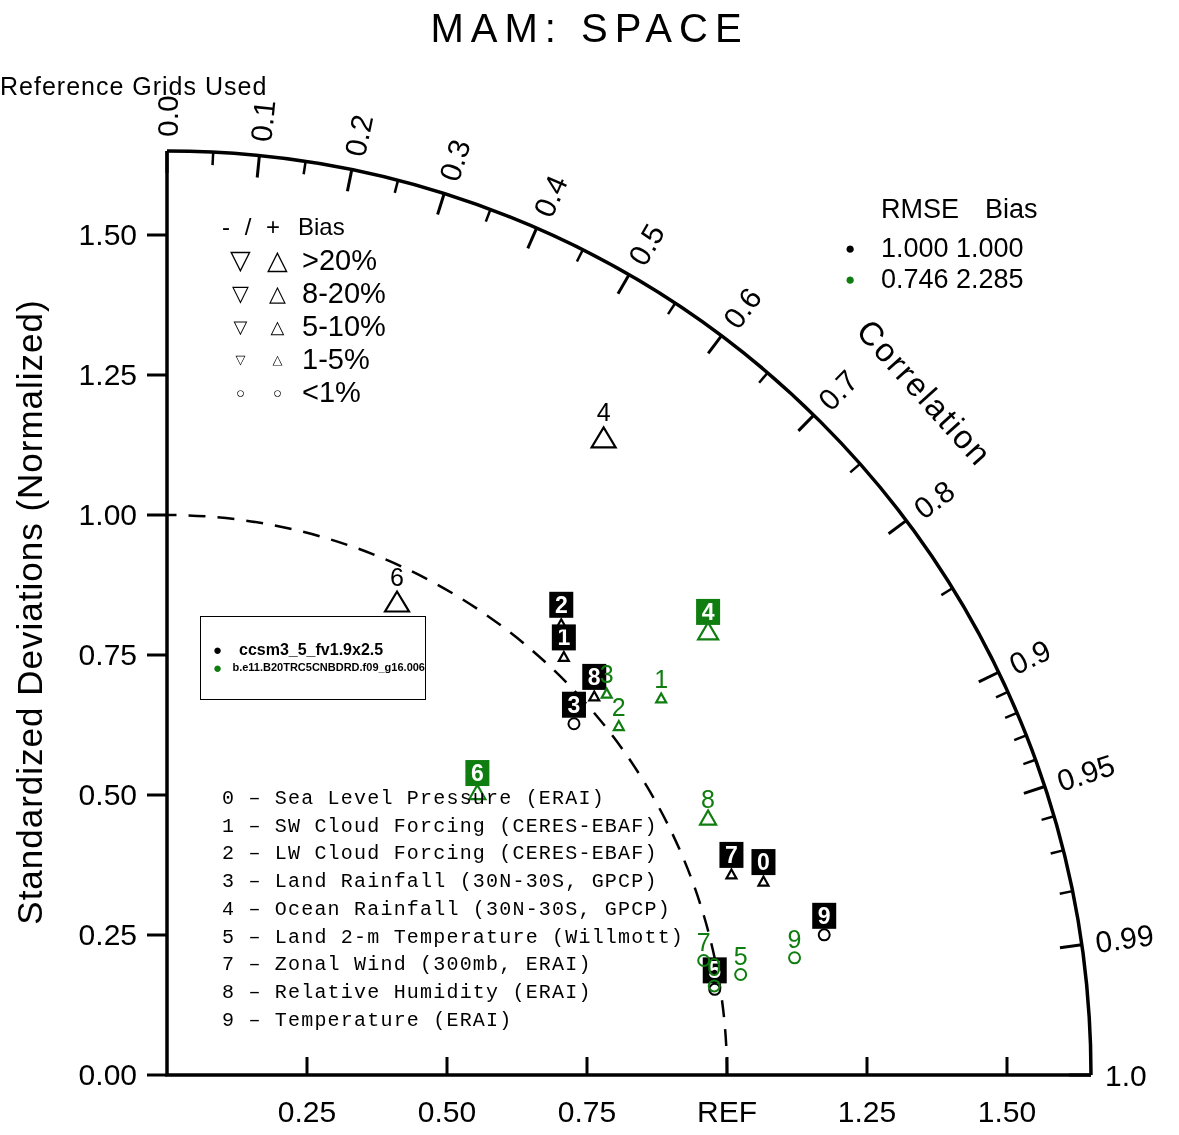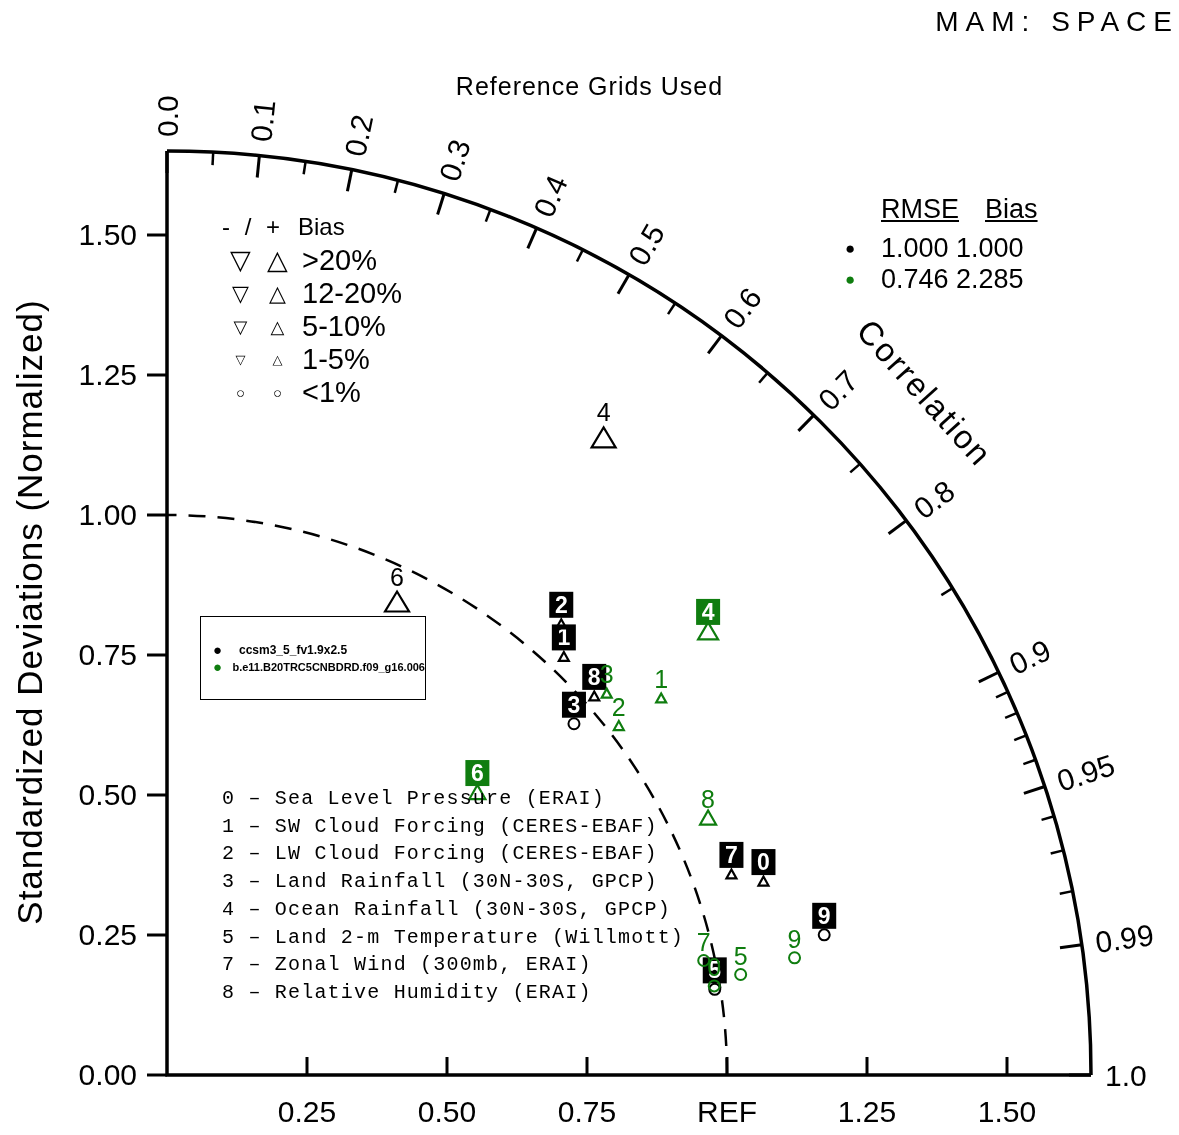--- a/index.html
+++ b/index.html
@@ -5,40 +5,40 @@
   *{margin:0;padding:0;box-sizing:border-box;}
   html,body{background:#fff;}
   body{font-family:"Liberation Sans",sans-serif;color:#000;}
   .canvas{position:relative;width:1179px;height:1135px;background:#fff;overflow:hidden;}
   svg{position:absolute;left:0;top:0;}
   .tick{font-size:30px;fill:#000;font-family:"Liberation Sans",sans-serif;}
   .corr-label{font-size:33px;fill:#000;letter-spacing:2px;}
   .ptnum{font-size:25px;font-family:"Liberation Sans",sans-serif;}
   .ptnum.boxed{font-weight:bold;font-size:23px;}
   .overlay{position:absolute;white-space:nowrap;}
-  .title{left:0;right:0;top:6px;text-align:right;font-size:28px;letter-spacing:7px;}
-  .subtitle{left:0;right:0;top:72px;text-align:center;font-size:25px;letter-spacing:1px;}
+  .title{left:0;right:0;top:6px;text-align:center;font-size:40px;letter-spacing:7px;}
+  .subtitle{left:0;right:0;top:72px;font-size:25px;letter-spacing:1px;}
   .ylab{left:30px;top:612px;transform:translate(-50%,-50%) rotate(-90deg);font-size:35px;letter-spacing:1px;}
   .bias{left:222px;top:210px;}
   .bias .hdr{display:flex;align-items:center;height:34px;font-size:24px;}
   .bias .hsym{width:76px;letter-spacing:4px;}
   .bias .row{display:flex;align-items:center;height:33px;}
   .bias .s{width:37px;text-align:center;display:inline-block;line-height:1;}
   .bias .sz0{font-size:27px;} .bias .sz1{font-size:22px;}
   .bias .sz2{font-size:18px;} .bias .sz3{font-size:13px;} .bias .sz4{font-size:15px;}
   .bias .blab{font-size:29px;margin-left:6px;}
   .rmse{left:845px;top:194px;font-size:27px;}
-  .rmse .hdr{margin-left:36px;margin-bottom:8px;display:flex;gap:26px;text-decoration:underline;}
+  .rmse .hdr{margin-left:36px;margin-bottom:8px;display:flex;gap:26px;}
   .rmse .rrow{display:flex;align-items:center;height:31px;}
   .rmse .bullet{width:36px;font-size:17px;}
   .caselg{left:200px;top:616px;width:226px;height:84px;border:1.6px solid #000;background:#fff;
           display:flex;flex-direction:column;justify-content:space-evenly;padding-left:12px;}
   .caselg .crow{display:flex;align-items:center;}
   .caselg .bullet{width:26px;font-size:15px;}
-  .caselg .cname0{font-size:12px;font-weight:bold;}
+  .caselg .cname0{font-size:16px;font-weight:bold;}
   .caselg .cname1{font-size:11px;font-weight:bold;}
   .varlist{left:222px;top:785px;font-size:20px;line-height:27.7px;letter-spacing:1.2px;font-family:Liberation Mono, monospace;}
 </style>
 </head>
 <body>
 
 <div class="canvas">
 
   <svg width="1179" height="1135" viewBox="0 0 1179 1135">
       <path d="M 727 1075 A 560 560 0 0 0 167 515" fill="none" stroke="#000" stroke-width="2.5" stroke-dasharray="17 12"></path>
@@ -176,21 +176,21 @@
     </div>
     <div>
         <div class="row">
           <span class="s sz0">▽</span>
           <span class="s sz0">△</span>
           <span class="blab">&gt;20%</span>
         </div>
         <div class="row">
           <span class="s sz1">▽</span>
           <span class="s sz1">△</span>
-          <span class="blab">12-20%</span>
+          <span class="blab">8-20%</span>
         </div>
         <div class="row">
           <span class="s sz2">▽</span>
           <span class="s sz2">△</span>
           <span class="blab">5-10%</span>
         </div>
         <div class="row">
           <span class="s sz3">▽</span>
           <span class="s sz3">△</span>
           <span class="blab">1-5%</span>
@@ -235,15 +235,16 @@
 
   <div class="overlay varlist">
       <div>0 – Sea Level Pressure (ERAI)</div>
       <div>1 – SW Cloud Forcing (CERES-EBAF)</div>
       <div>2 – LW Cloud Forcing (CERES-EBAF)</div>
       <div>3 – Land Rainfall (30N-30S, GPCP)</div>
       <div>4 – Ocean Rainfall (30N-30S, GPCP)</div>
       <div>5 – Land 2-m Temperature (Willmott)</div>
       <div>7 – Zonal Wind (300mb, ERAI)</div>
       <div>8 – Relative Humidity (ERAI)</div>
+      <div>9 – Temperature (ERAI)</div>
     </div>
 
 </div>
 
 </body></html>

